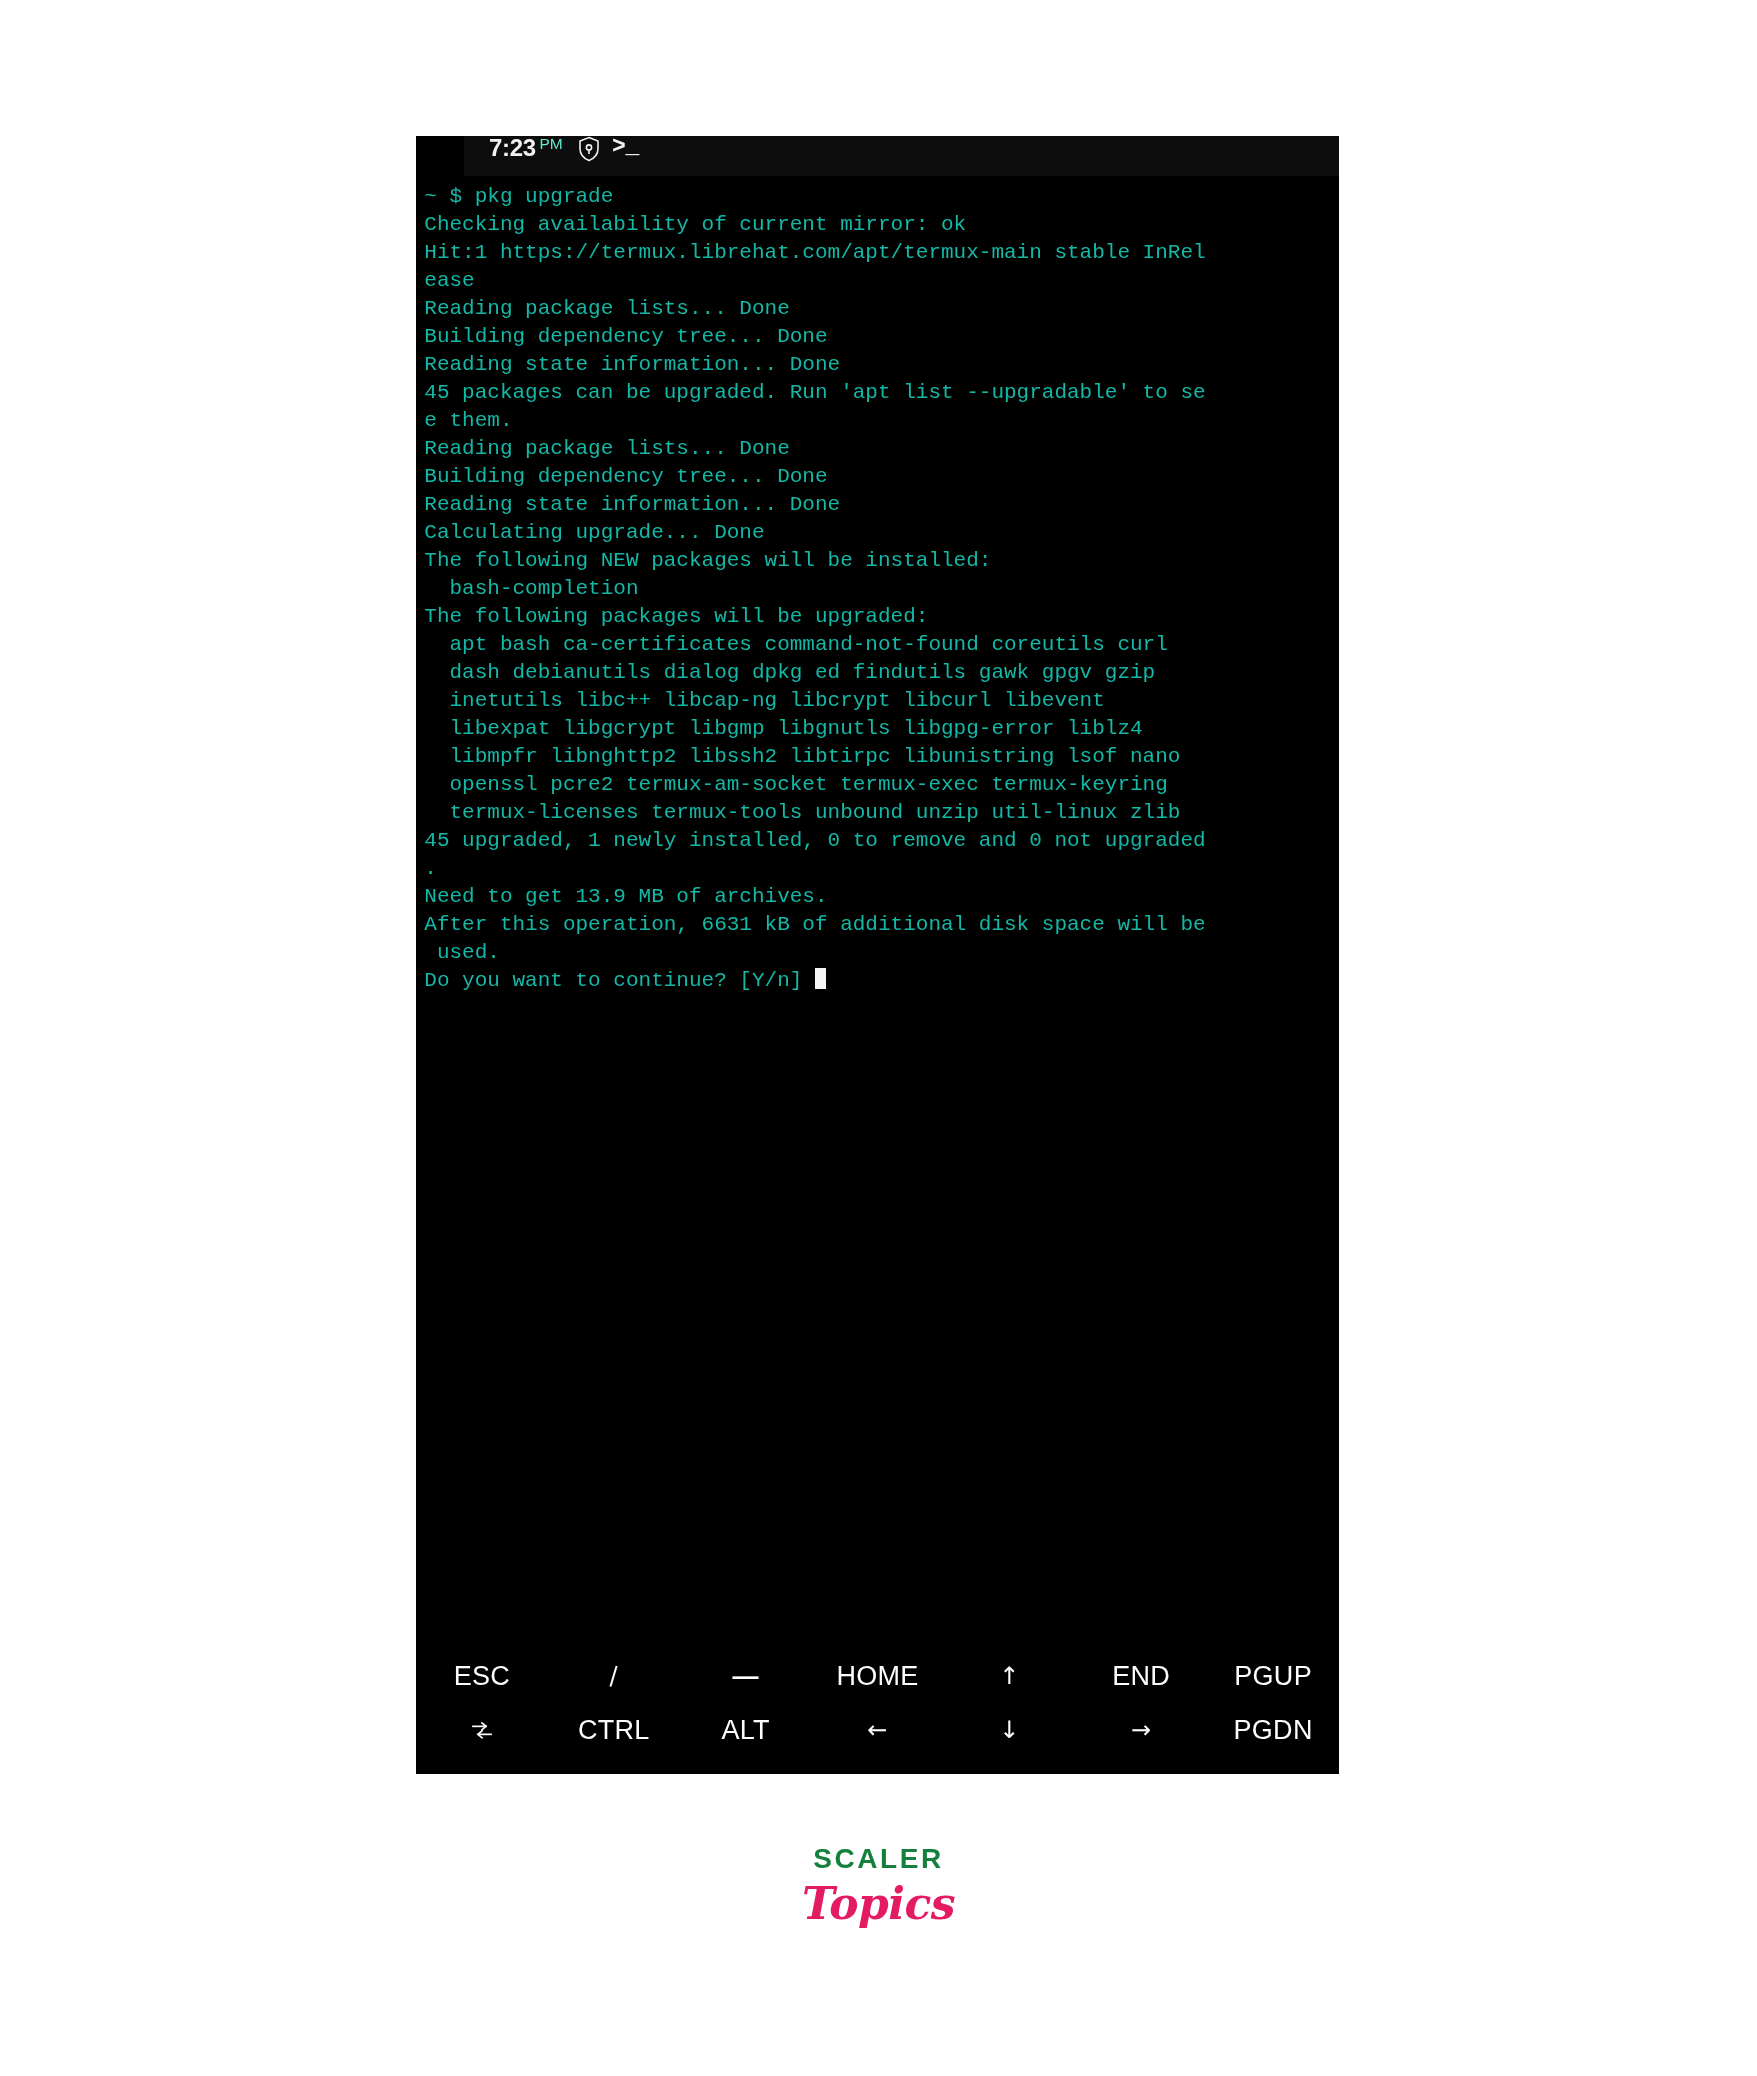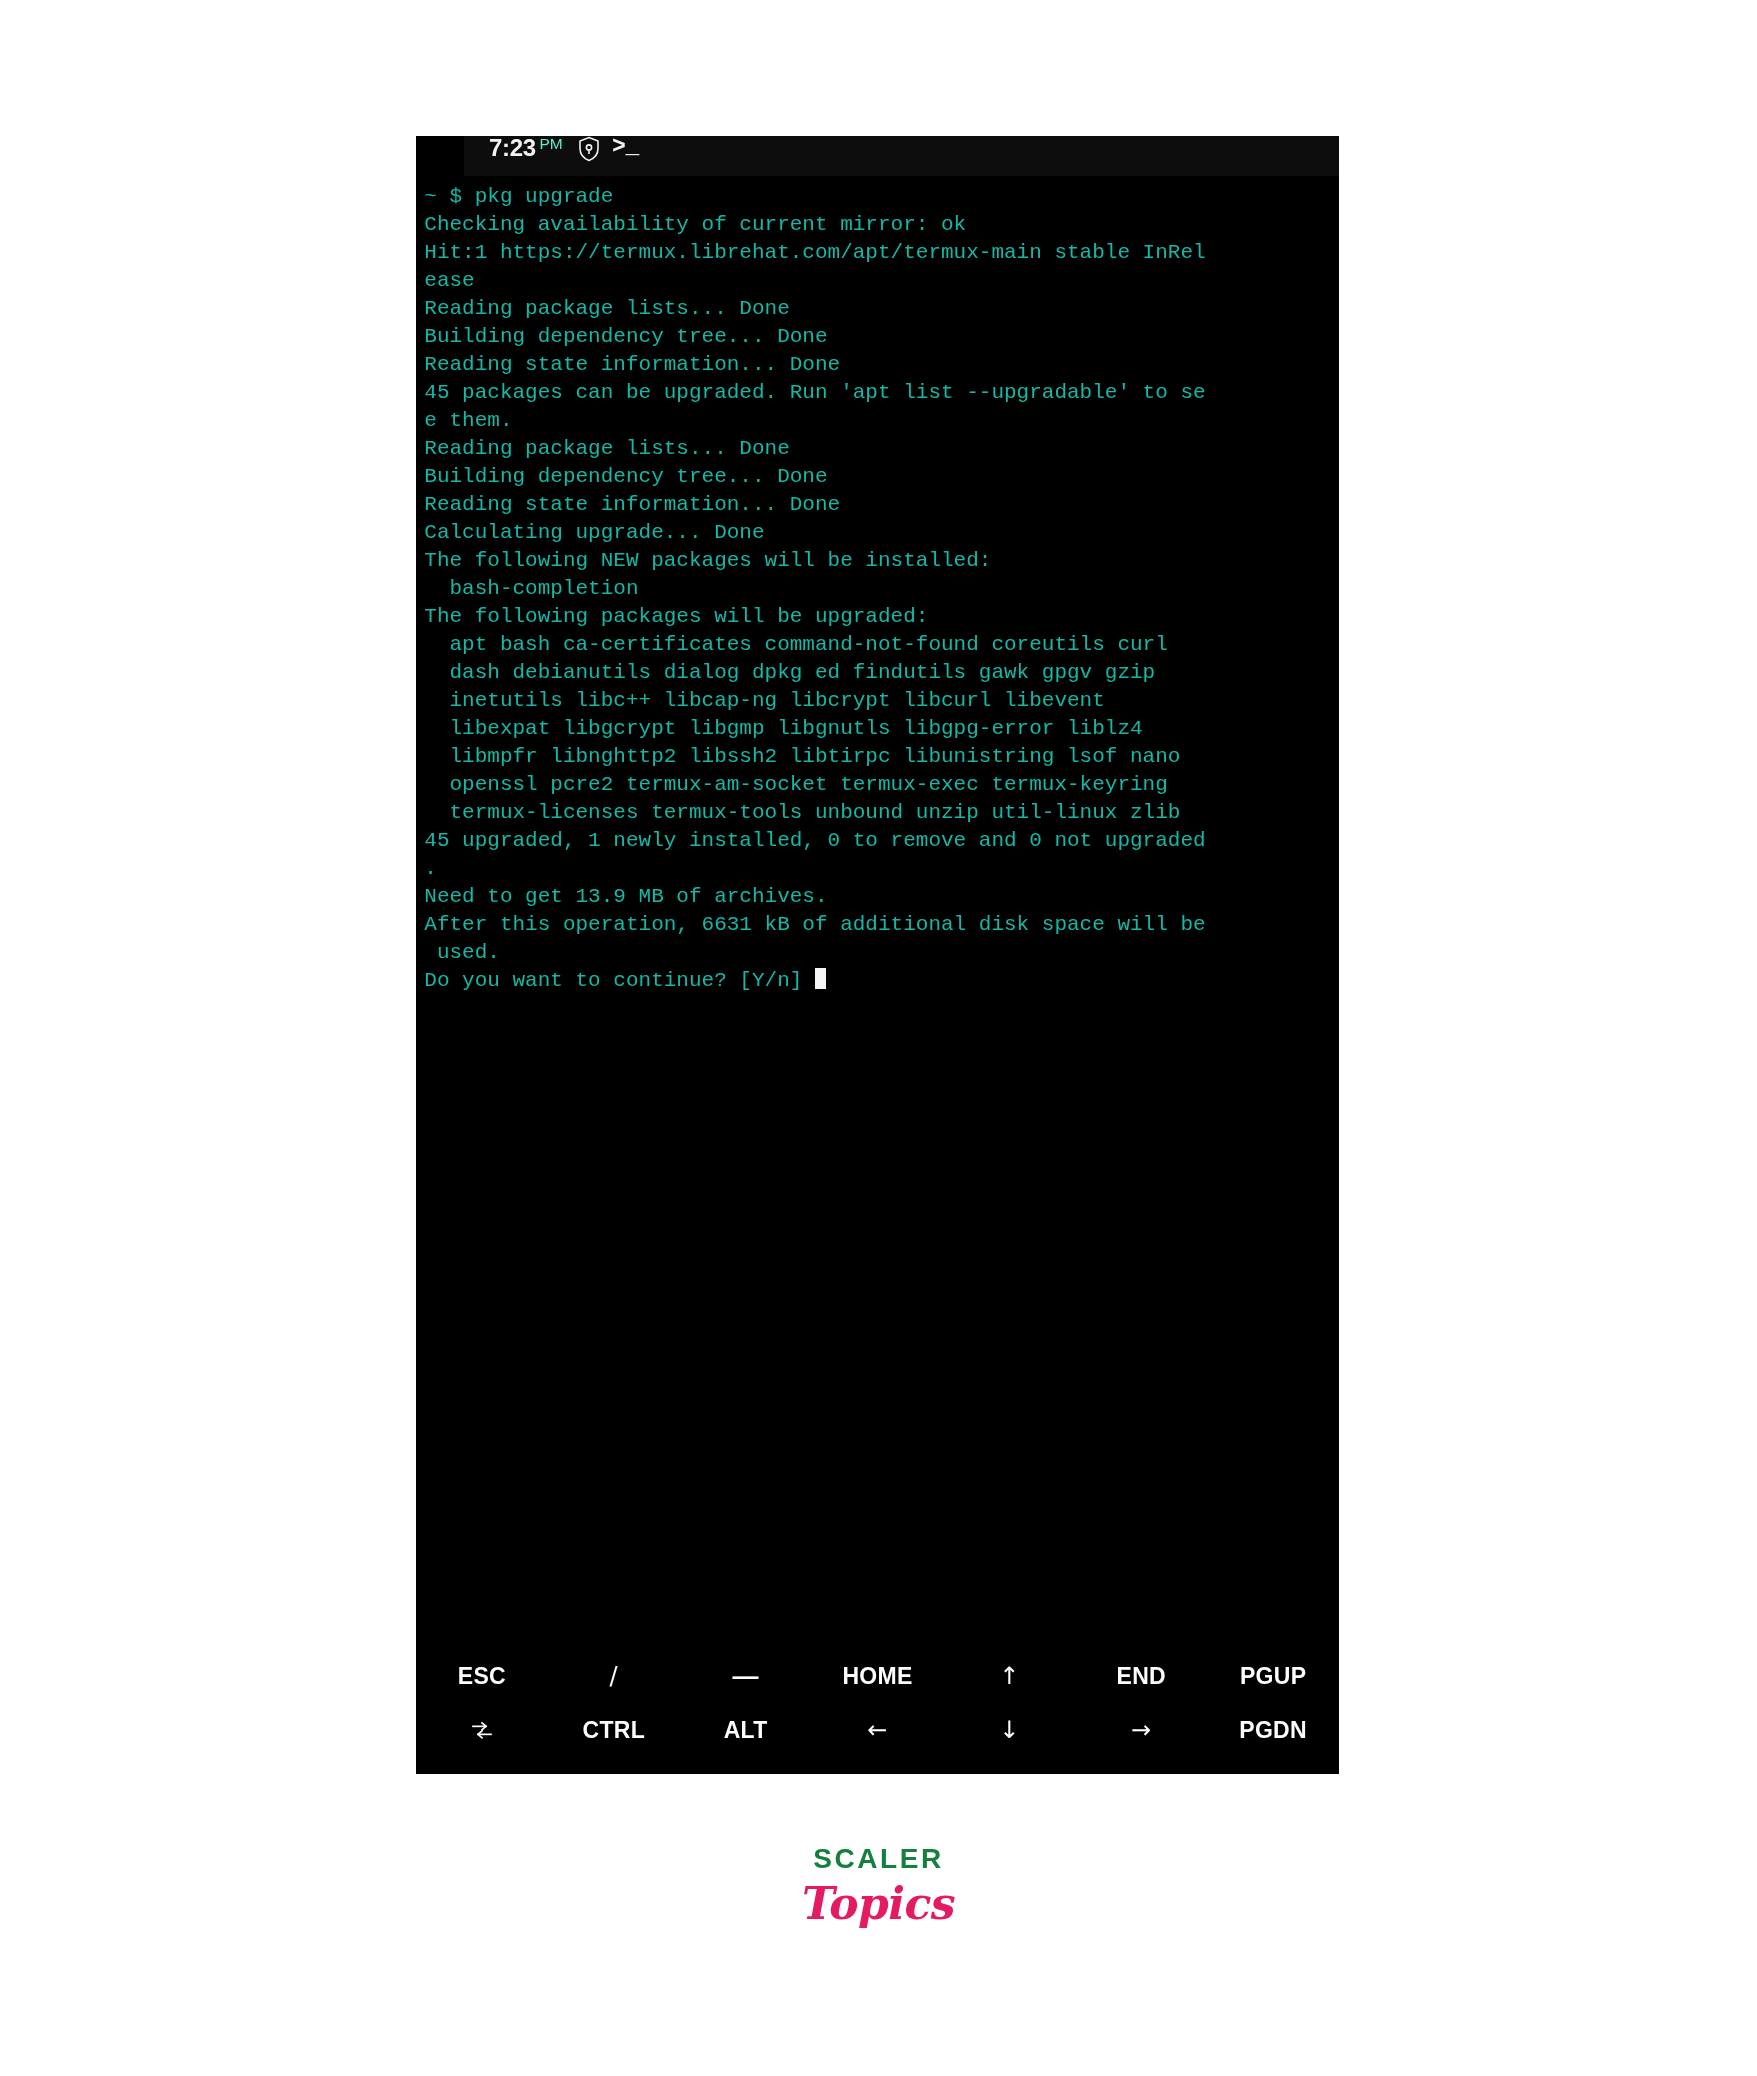--- a/index.html
+++ b/index.html
@@ -117,22 +117,22 @@
     height: 54px;
     align-items: center;
   }
   .key-cell {
     flex: 1 1 0;
     display: flex;
     align-items: center;
     justify-content: center;
     color: #fdfdfd;
     font-family: "Liberation Sans", sans-serif;
-    font-size: 23px;
-    font-weight: 700;
+    font-size: 27px;
+    font-weight: 400;
     letter-spacing: 0.3px;
     height: 100%;
     user-select: none;
   }
   .key-cell.glyph {
     font-size: 24px;
     font-weight: 400;
     font-family: "DejaVu Sans", sans-serif;
   }
   .key-cell.dash {

